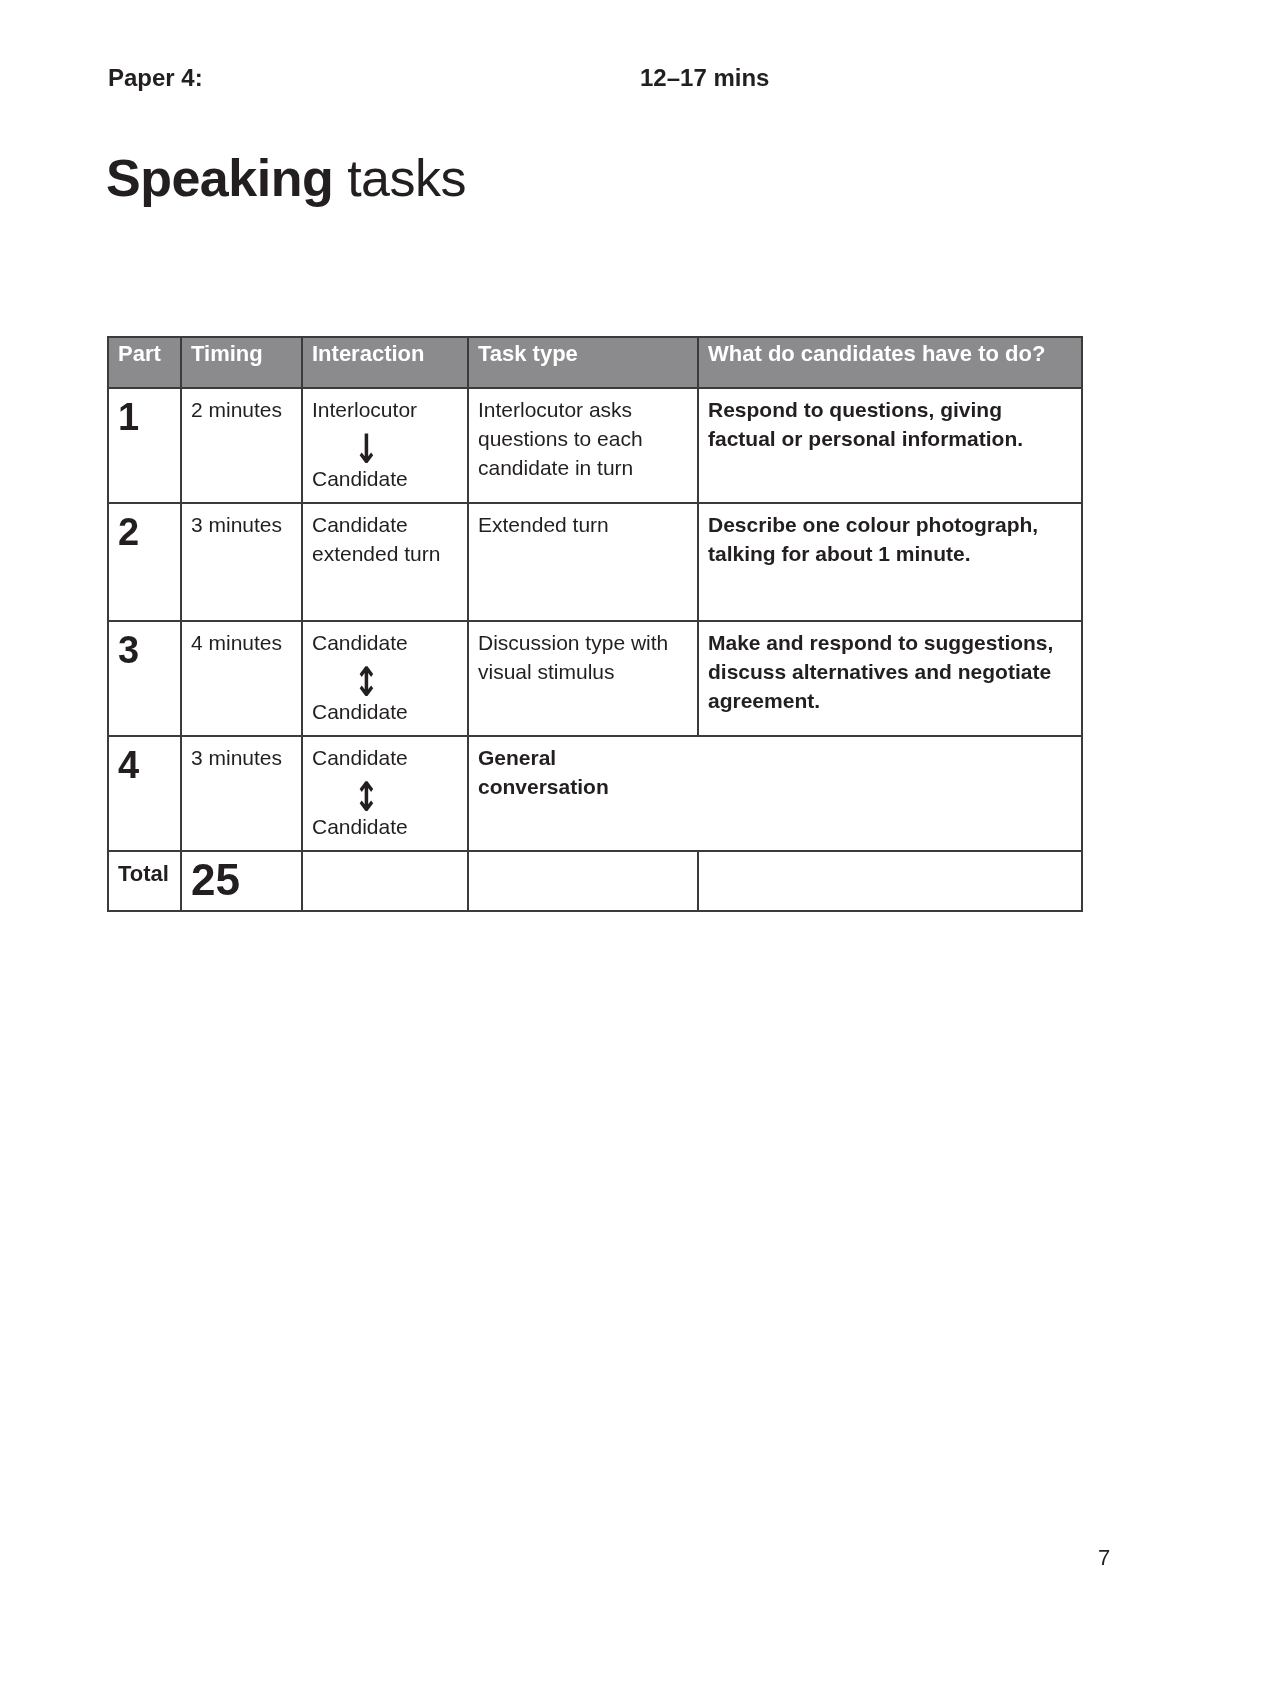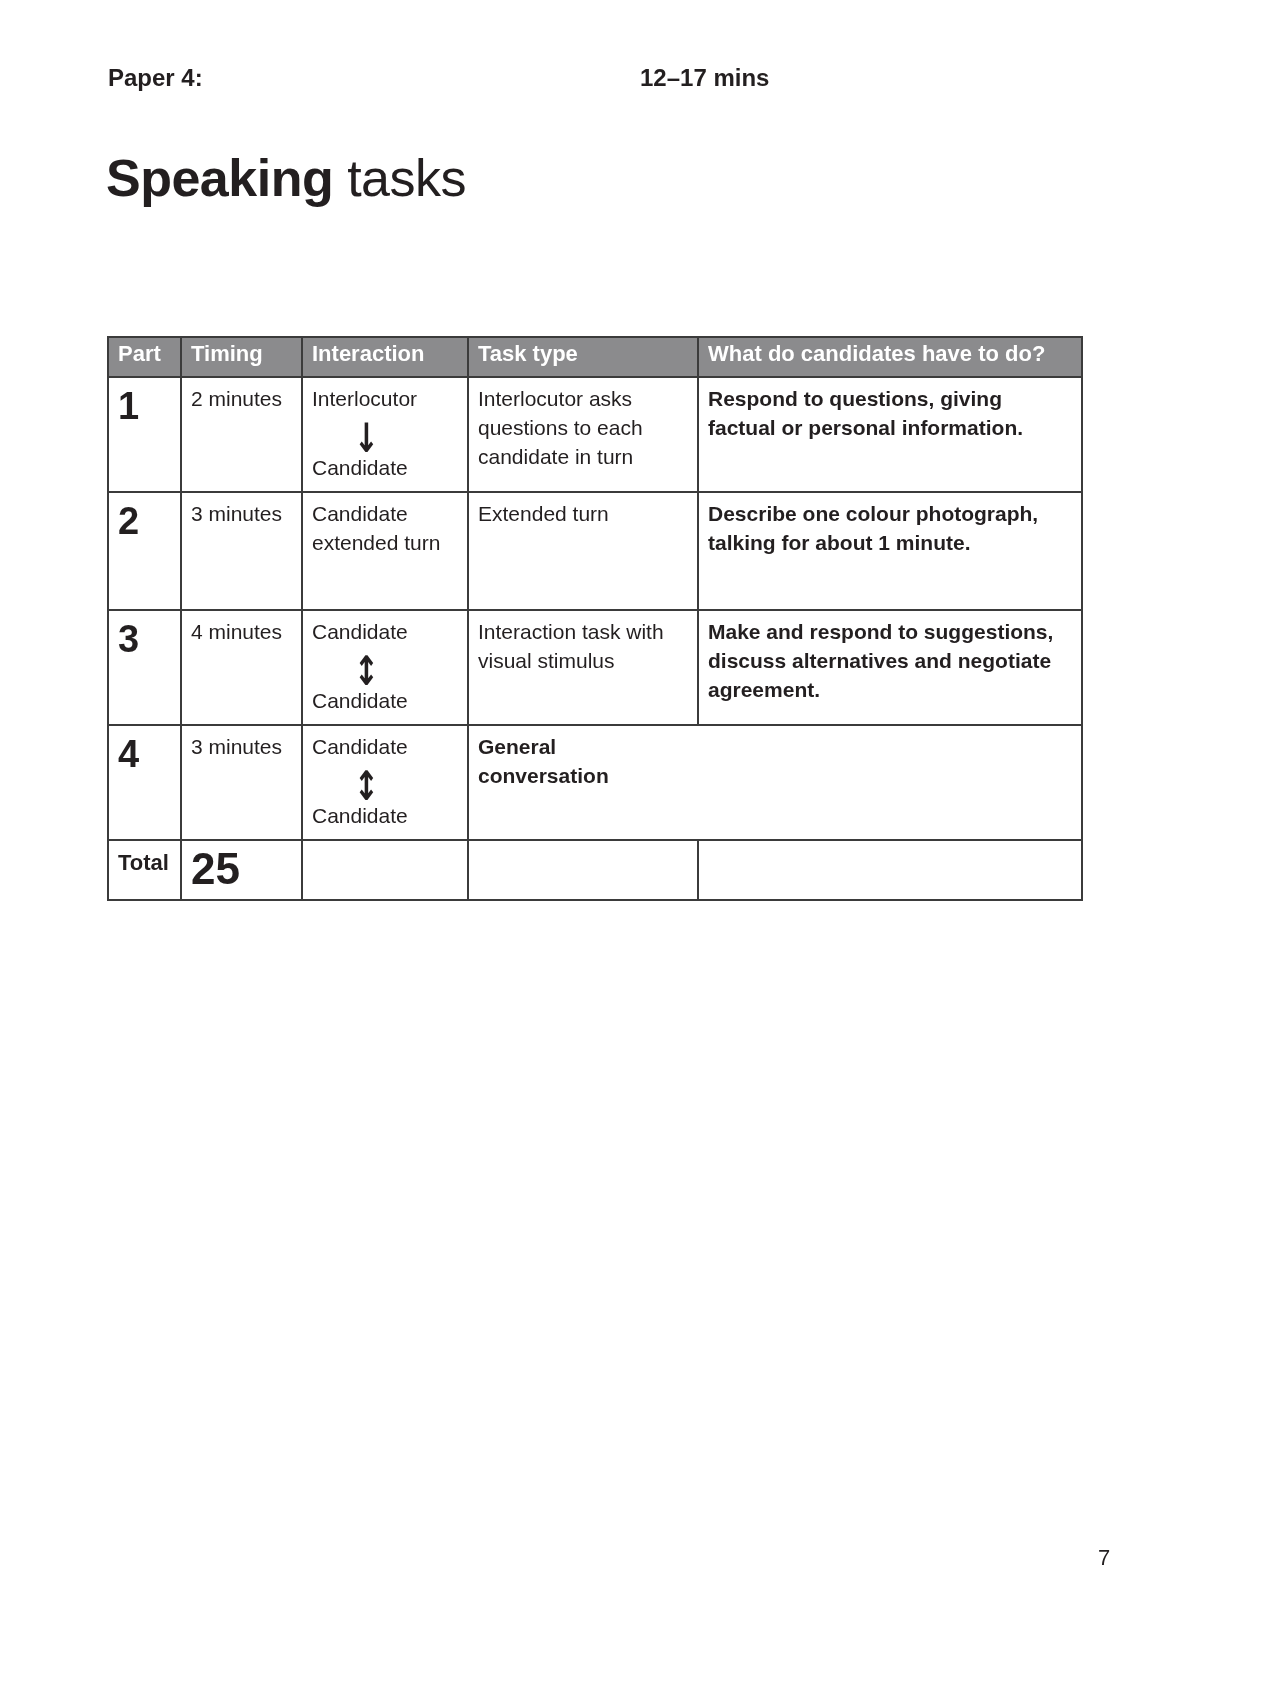--- a/index.html
+++ b/index.html
@@ -59,21 +59,21 @@
     line-height: 1.38;
   }
   .t-cell:last-child { border-right: none; font-weight: bold; }
 
   .t-head { background: #8b8b8d; }
   .t-head .t-cell {
     color: #ffffff;
     font-weight: bold;
     font-size: 22px;
     padding-top: 3px;
-    padding-bottom: 9px;
+    padding-bottom: 20px;
     line-height: 1.2;
   }
 
   .row-body-1 { min-height: 112px; }
   .row-body-2 { min-height: 118px; }
   .row-body-3 { min-height: 112px; }
   .row-body-4 { min-height: 112px; }
   .row-total  { min-height: 56px; }
 
   .part-num {
@@ -162,21 +162,21 @@
     </div>
 
     <div class="t-row row-body-3">
       <div class="t-cell part-num">3</div>
       <div class="t-cell">4 minutes</div>
       <div class="t-cell interaction-cell">
         <span>Candidate</span>
         <span class="arrow">↕</span>
         <span>Candidate</span>
       </div>
-      <div class="t-cell">Interaction task with visual stimulus</div>
+      <div class="t-cell">Discussion type with visual stimulus</div>
       <div class="t-cell">Make and respond to suggestions, discuss alternatives and negotiate agreement.</div>
     </div>
 
     <div class="t-row row-body-4">
       <div class="t-cell part-num">4</div>
       <div class="t-cell">3 minutes</div>
       <div class="t-cell interaction-cell">
         <span>Candidate</span>
         <span class="arrow">↕</span>
         <span>Candidate</span>

